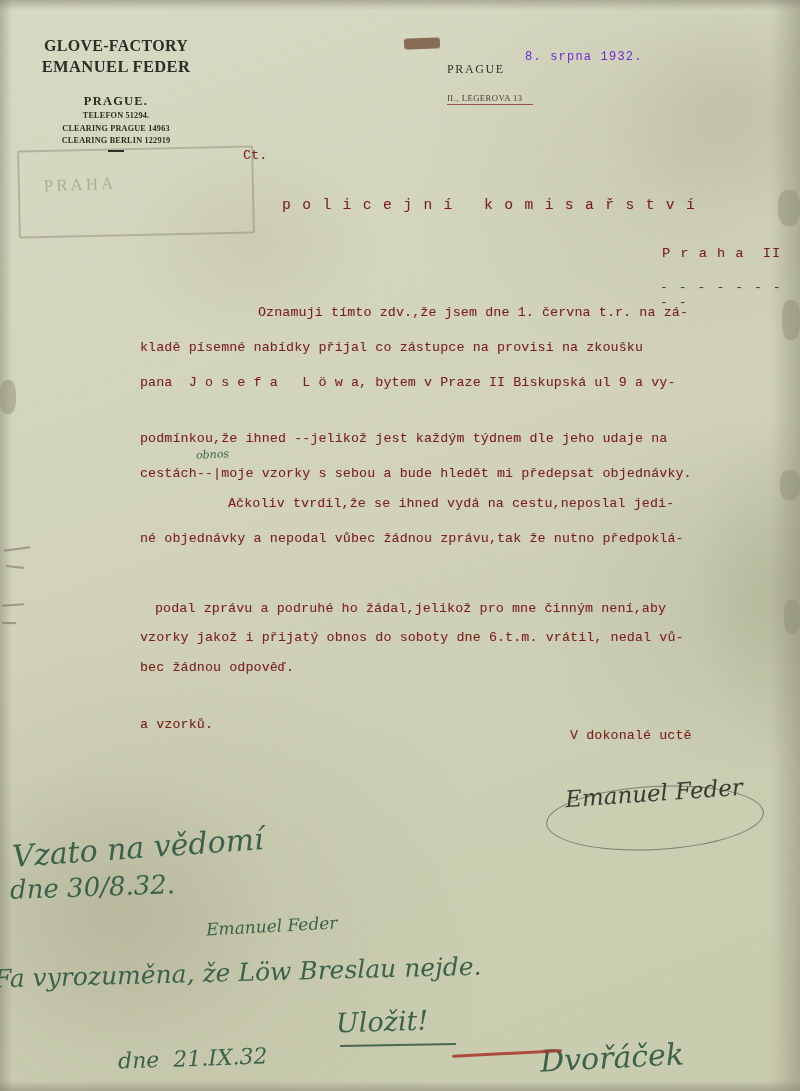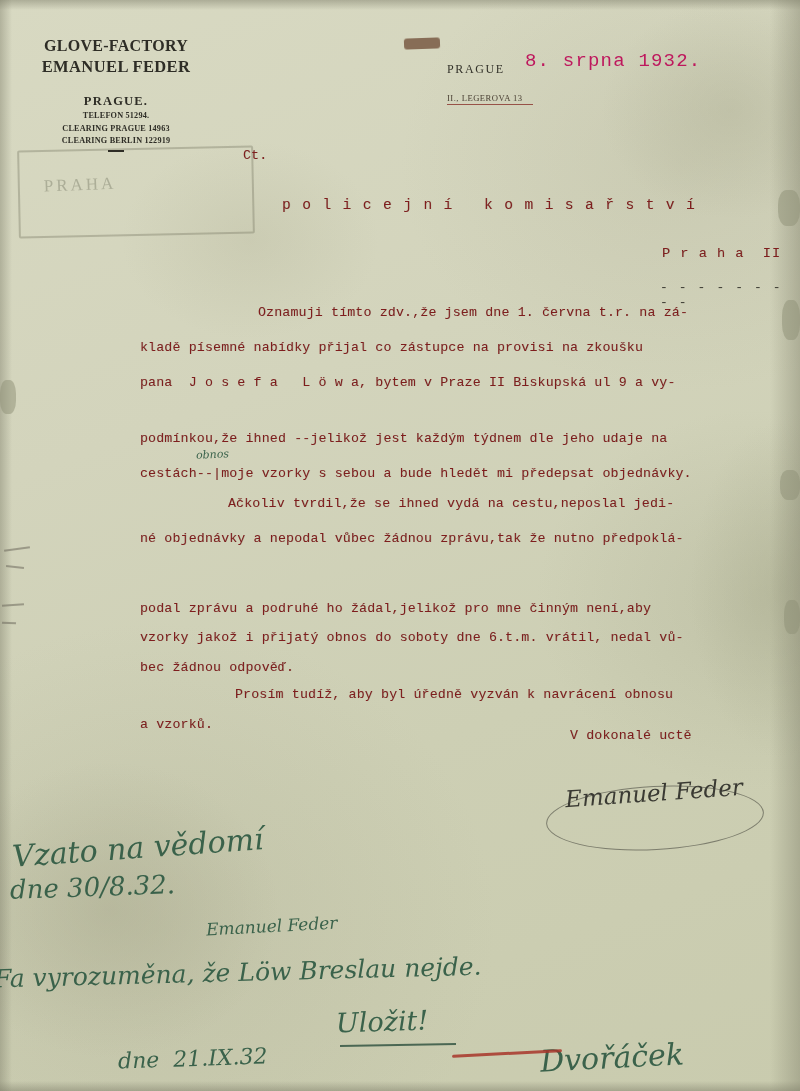--- a/index.html
+++ b/index.html
@@ -111,23 +111,23 @@
     width: 86px; height: 1.3px;
     background: #8d3b33;
     margin-top: 1px;
     opacity: 0.85;
   }
   
   #date {
     position: absolute;
     left: 525px; top: 50px;
     font-family: "Liberation Mono", monospace;
-    font-size: 19px;
+    font-size: 12px;
     letter-spacing: 1.2px;
-    color: #be185d;
+    color: #6d28d9;
   }
   
   #smudge {
     position: absolute;
     left: 404px; top: 38px;
     width: 36px; height: 11px;
     background: #6d4a33;
     opacity: 0.75;
     border-radius: 3px;
     filter: blur(0.6px);
@@ -254,25 +254,24 @@
 
   <div class="tw" style="left:258px;top:305px;">Oznamuji tímto zdv.,že jsem dne 1. června t.r. na zá-</div>
   <div class="tw" style="left:140px;top:340px;">kladě písemné nabídky přijal co zástupce na provisi na zkoušku</div>
   <div class="tw" style="left:140px;top:375px;">pana  J o s e f a   L ö w a, bytem v Praze II Biskupská ul 9 a vy-</div>
   <div class="tw" style="left:140px;top:431px;">podmínkou,že ihned --jelikož jest každým týdnem dle jeho udaje na</div>
   <div class="tw" style="left:140px;top:466px;">cestách--|moje vzorky s sebou a bude hledět mi předepsat objednávky.</div>
   <div class="hw" style="left:196px;top:448px;font-size:11px;transform:rotate(-3deg);">obnos</div>
 
   <div class="tw" style="left:140px;top:531px;">né objednávky a nepodal vůbec žádnou zprávu,tak že nutno předpoklá-</div>
   <div class="tw" style="left:228px;top:496px;">Ačkoliv tvrdil,že se ihned vydá na cestu,neposlal jedi-</div>
-  <div class="tw" style="left:140px;top:601px;">podal zprávu a podruhé ho žádal,jelikož pro mne činným není,aby</div>
+  <div class="tw" style="left:155px;top:601px;">podal zprávu a podruhé ho žádal,jelikož pro mne činným není,aby</div>
   <div class="tw" style="left:140px;top:630px;">vzorky jakož i přijatý obnos do soboty dne 6.t.m. vrátil, nedal vů-</div>
   <div class="tw" style="left:140px;top:660px;">bec žádnou odpověď.</div>
 
-  <div class="tw" style="left:235px;top:687px;">Prosím tudíž, aby byl úředně vyzván k navrácení obnosu</div>
   <div class="tw" style="left:140px;top:717px;">a vzorků.</div>
 
   <div class="tw" style="left:570px;top:728px;">V dokonalé uctě</div>
 
   <div id="sig1">Emanuel Feder</div>
   <div id="sig-loop"></div>
 
   <div class="hw" style="left:12px;top:830px;font-size:30px;transform:rotate(-4deg);">Vzato na vědomí</div>
   <div class="hw" style="left:10px;top:872px;font-size:26px;transform:rotate(-2deg);">dne 30/8.32.</div>
   <div class="hw" style="left:206px;top:916px;font-size:17px;transform:rotate(-3deg);">Emanuel Feder</div>

